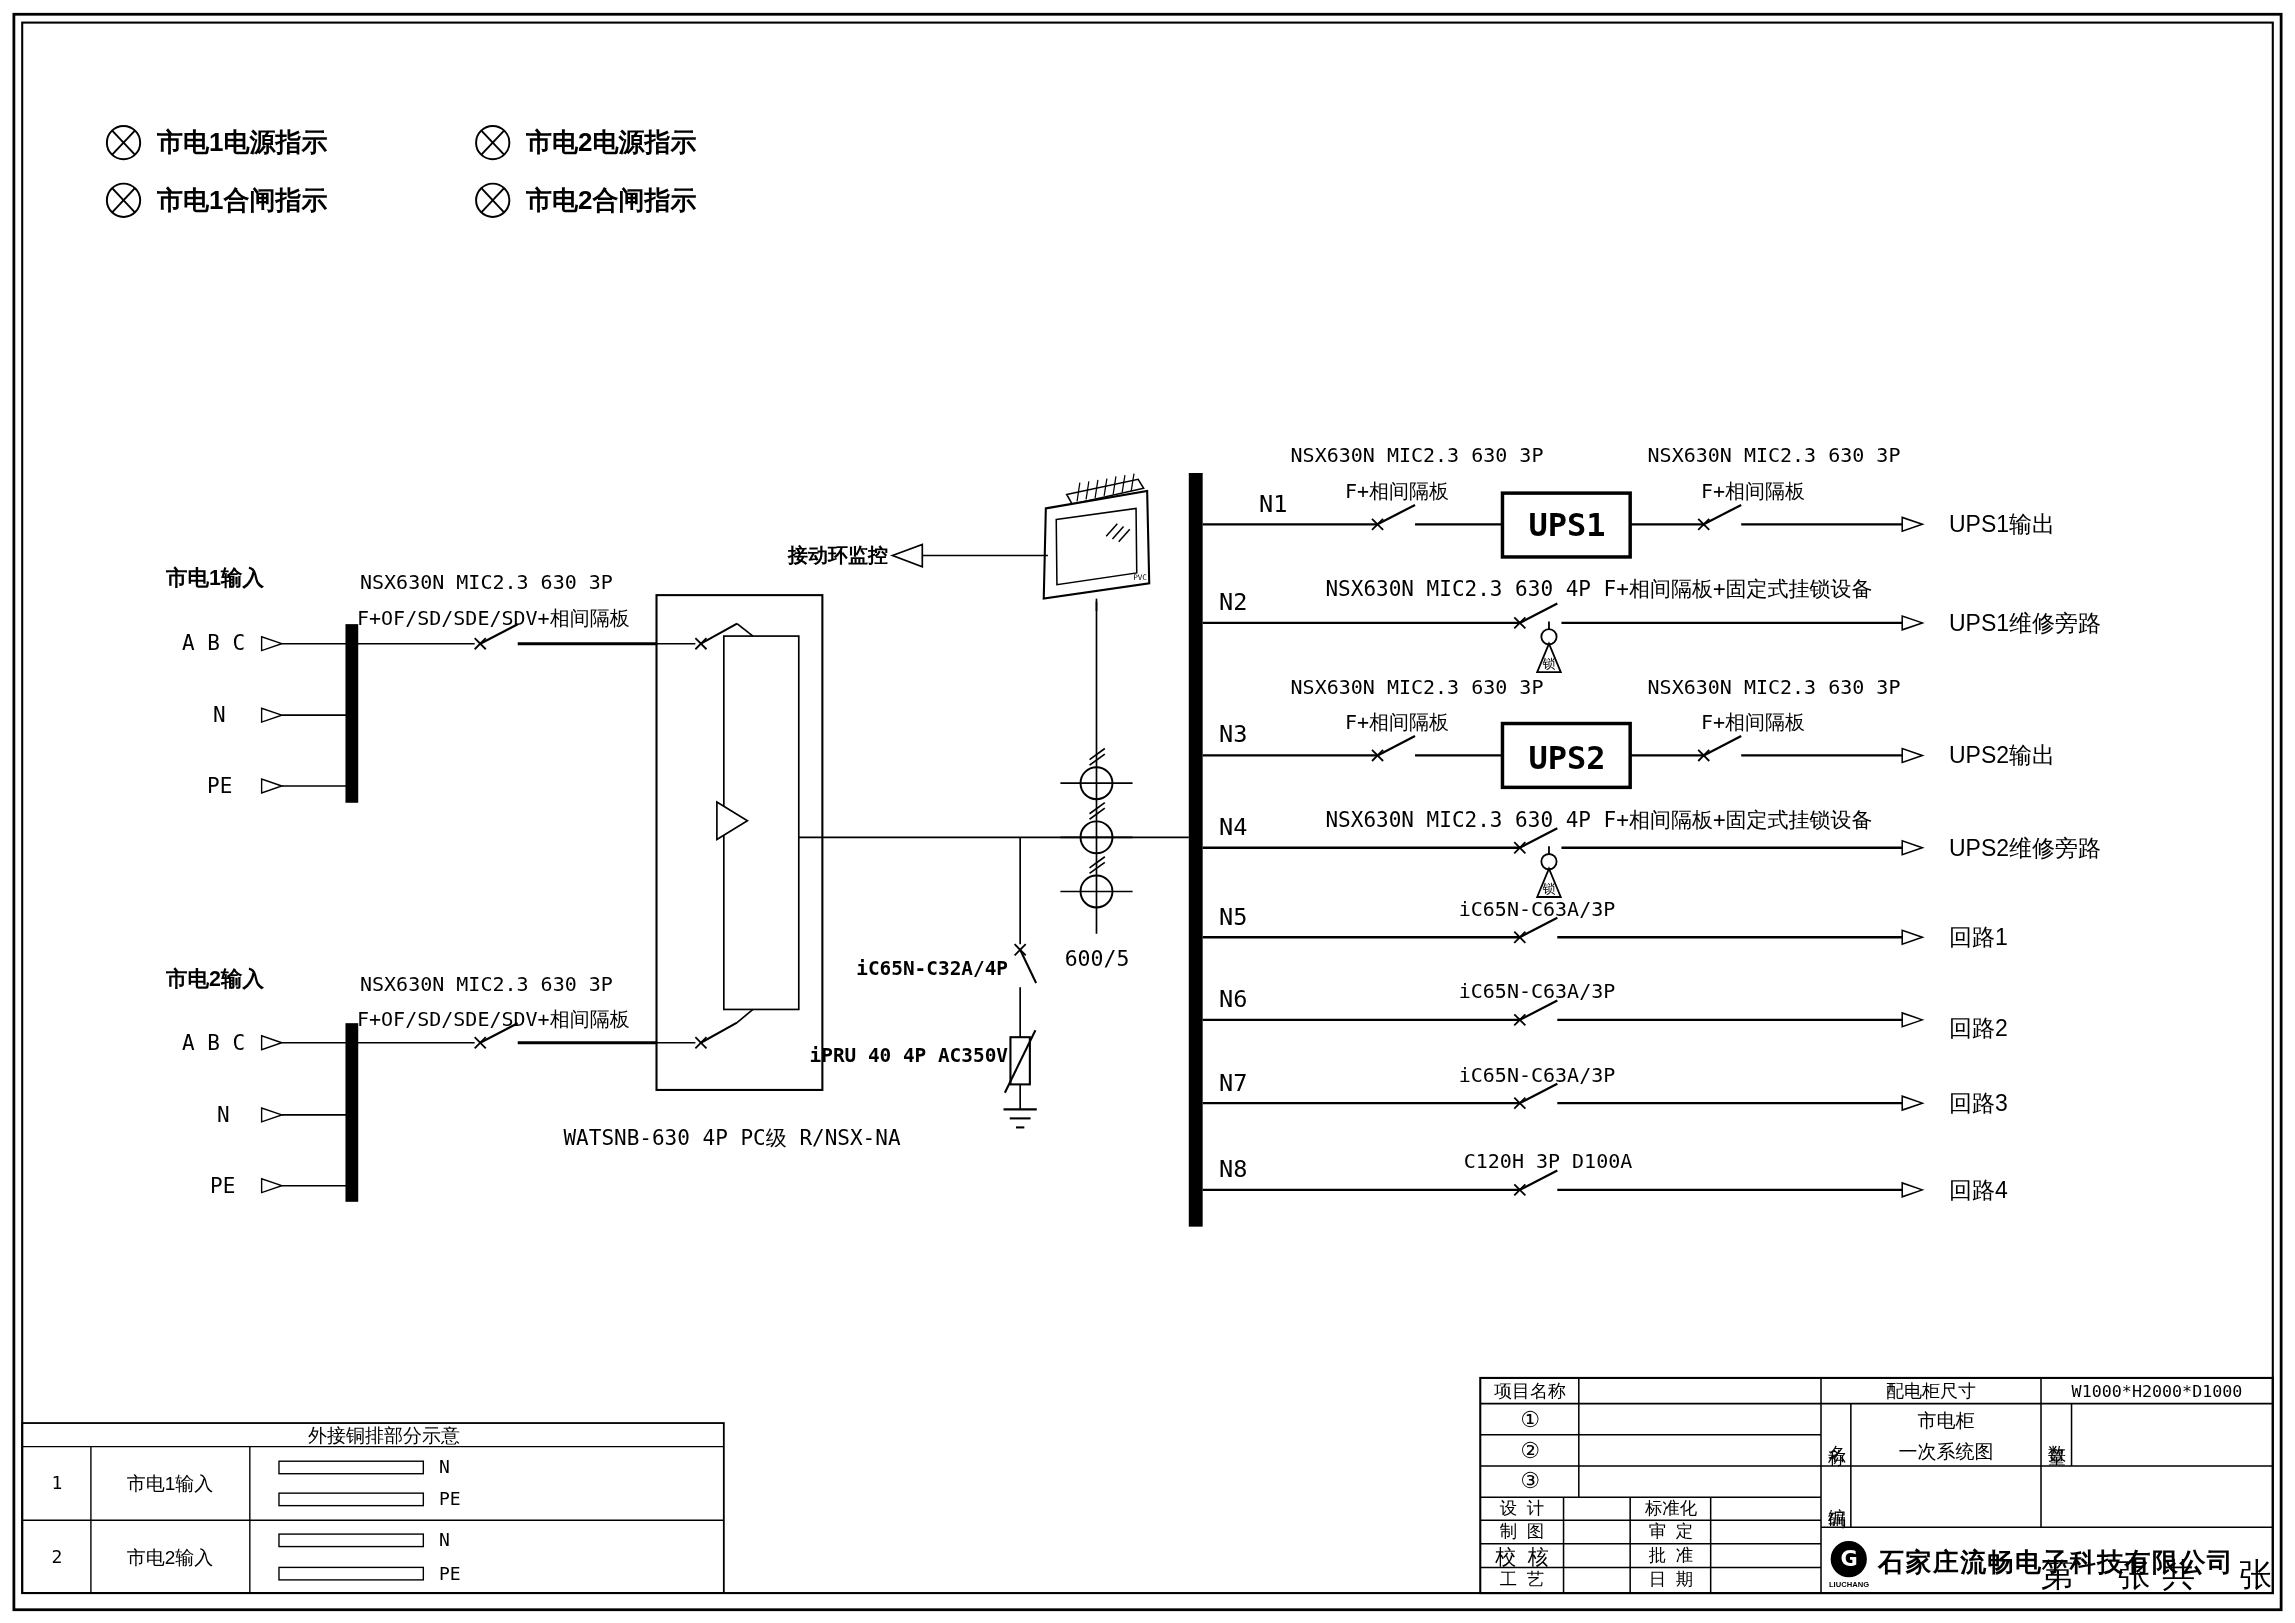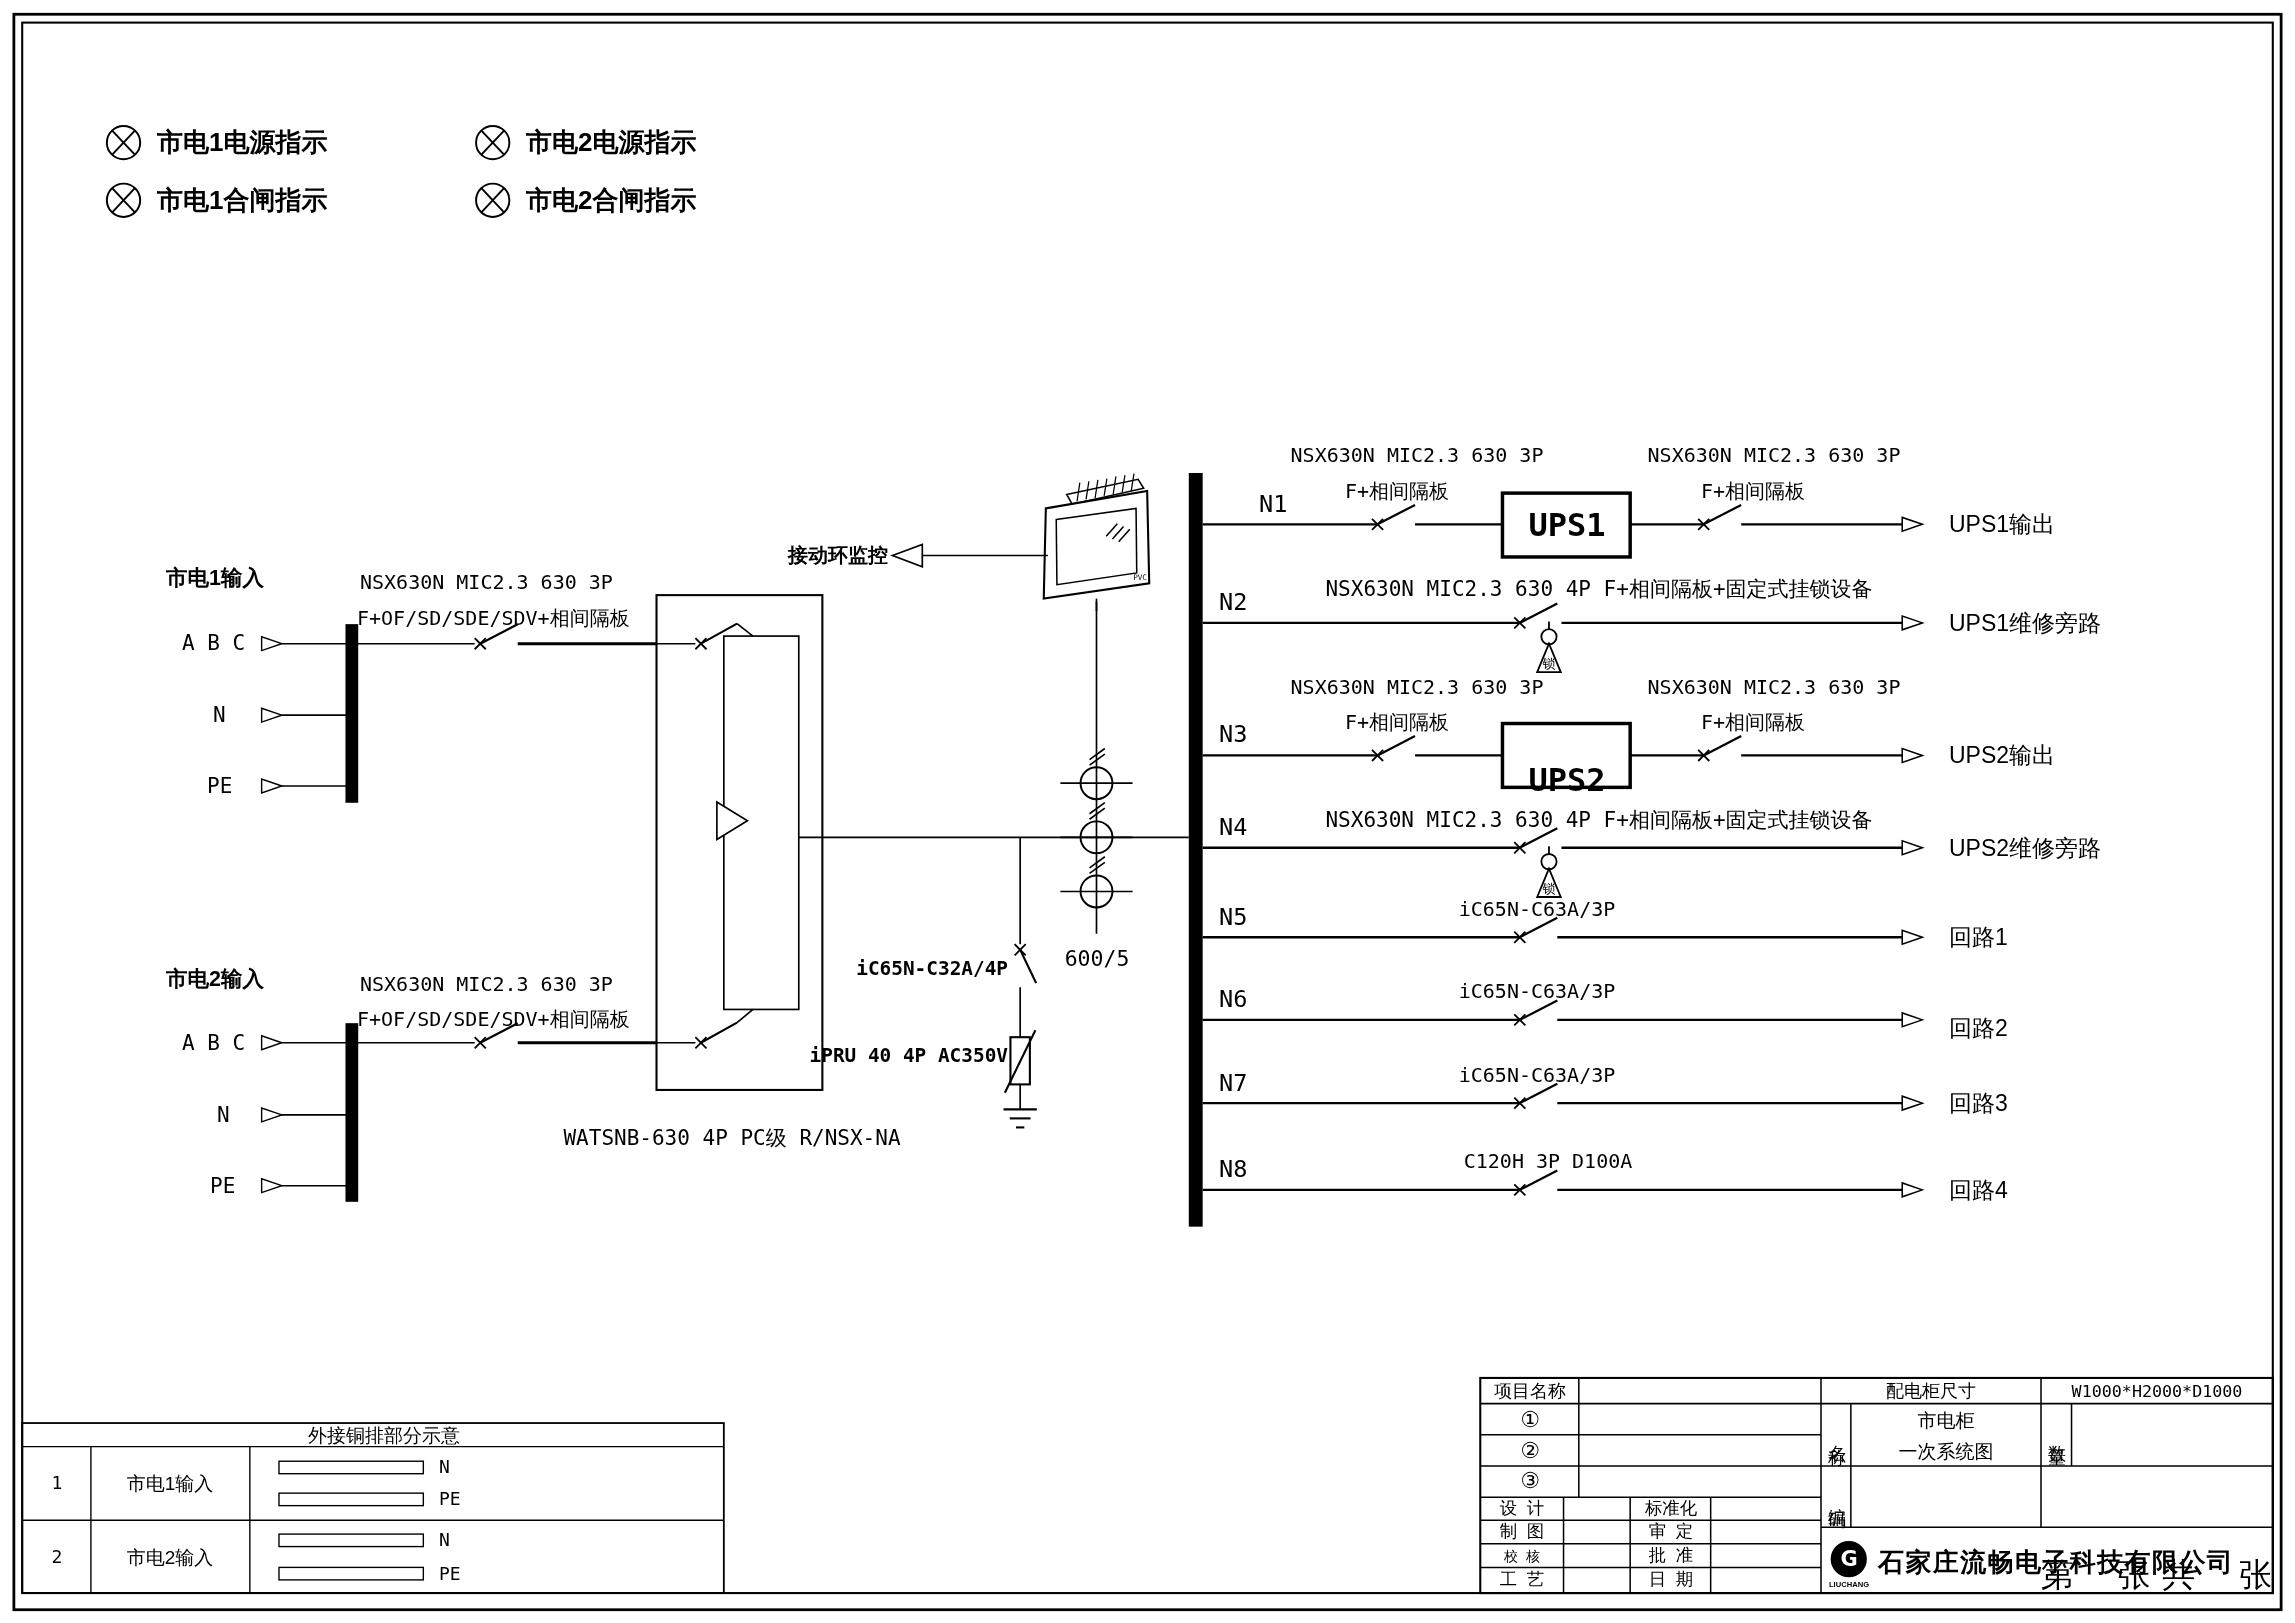--- a/index.html
+++ b/index.html
@@ -296,21 +296,21 @@
 <div class="t l cn" style="left:1949px;top:524px;font-size:23px;">UPS1输出</div>
 
 <div class="t c mono" style="left:1599px;top:589px;font-size:21px;">NSX630N MIC2.3 630 4P F+相间隔板+固定式挂锁设备</div>
 <div class="t c cn" style="left:1549px;top:663px;font-size:13px;">锁</div>
 <div class="t l cn" style="left:1949px;top:623px;font-size:23px;">UPS1维修旁路</div>
 
 <div class="t c mono" style="left:1417px;top:687px;font-size:20px;">NSX630N MIC2.3 630 3P</div>
 <div class="t c mono" style="left:1397px;top:722px;font-size:20px;">F+相间隔板</div>
 <div class="t c mono" style="left:1774px;top:687px;font-size:20px;">NSX630N MIC2.3 630 3P</div>
 <div class="t c mono" style="left:1753px;top:722px;font-size:20px;">F+相间隔板</div>
-<div class="t c mono b" style="left:1567px;top:780px;font-size:32px;">UPS2</div>
+<div class="t c mono b" style="left:1567px;top:758px;font-size:32px;">UPS2</div>
 <div class="t l cn" style="left:1949px;top:755px;font-size:23px;">UPS2输出</div>
 
 <div class="t c mono" style="left:1599px;top:820px;font-size:21px;">NSX630N MIC2.3 630 4P F+相间隔板+固定式挂锁设备</div>
 <div class="t c cn" style="left:1549px;top:888px;font-size:13px;">锁</div>
 <div class="t l cn" style="left:1949px;top:848px;font-size:23px;">UPS2维修旁路</div>
 
 <div class="t c mono" style="left:1537px;top:909px;font-size:20px;">iC65N-C63A/3P</div>
 <div class="t l cn" style="left:1949px;top:937px;font-size:23px;">回路1</div>
 <div class="t c mono" style="left:1537px;top:991px;font-size:20px;">iC65N-C63A/3P</div>
 <div class="t l cn" style="left:1949px;top:1020px;font-size:23px;margin-top:8px;">回路2</div>
@@ -338,21 +338,21 @@
 <div class="t v cn" style="left:1837px;top:1435px;font-size:18px;">名称</div>
 <div class="t c cn" style="left:1946px;top:1420px;font-size:19px;">市电柜</div>
 <div class="t c cn" style="left:1946px;top:1451px;font-size:19px;">一次系统图</div>
 <div class="t v cn" style="left:2057px;top:1435px;font-size:18px;">数量</div>
 <div class="t v cn" style="left:1837px;top:1497px;font-size:18px;">编码</div>
 <div class="t c cn sheet" style="left:2157px;top:1574px;font-size:33px;">第    张 共    张</div>
 <div class="t c cn" style="left:1522px;top:1509px;font-size:17.4px;">设  计</div>
 <div class="t c cn" style="left:1671px;top:1509px;font-size:17.4px;">标准化</div>
 <div class="t c cn" style="left:1522px;top:1532px;font-size:17.4px;">制  图</div>
 <div class="t c cn" style="left:1671px;top:1532px;font-size:17.4px;">审  定</div>
-<div class="t c cn" style="left:1522px;top:1556px;font-size:14px;">校  核</div>
+<div class="t c cn" style="left:1522px;top:1556px;font-size:21px;">校  核</div>
 <div class="t c cn" style="left:1671px;top:1556px;font-size:17.4px;">批  准</div>
 <div class="t c cn" style="left:1522px;top:1580px;font-size:17.4px;">工  艺</div>
 <div class="t c cn" style="left:1671px;top:1580px;font-size:17.4px;">日  期</div>
 <div class="t c b" style="left:1849px;top:1559px;font-size:21px;color:#fff;font-family:'DejaVu Sans',sans-serif;">G</div>
 <div class="t c b" style="left:1849px;top:1585px;font-size:7.6px;">LIUCHANG</div>
 <div class="t l cn b" style="left:1878px;top:1562px;font-size:26px;letter-spacing:1.4px;">石家庄流畅电子科技有限公司</div>
 
 </div>
 
 

